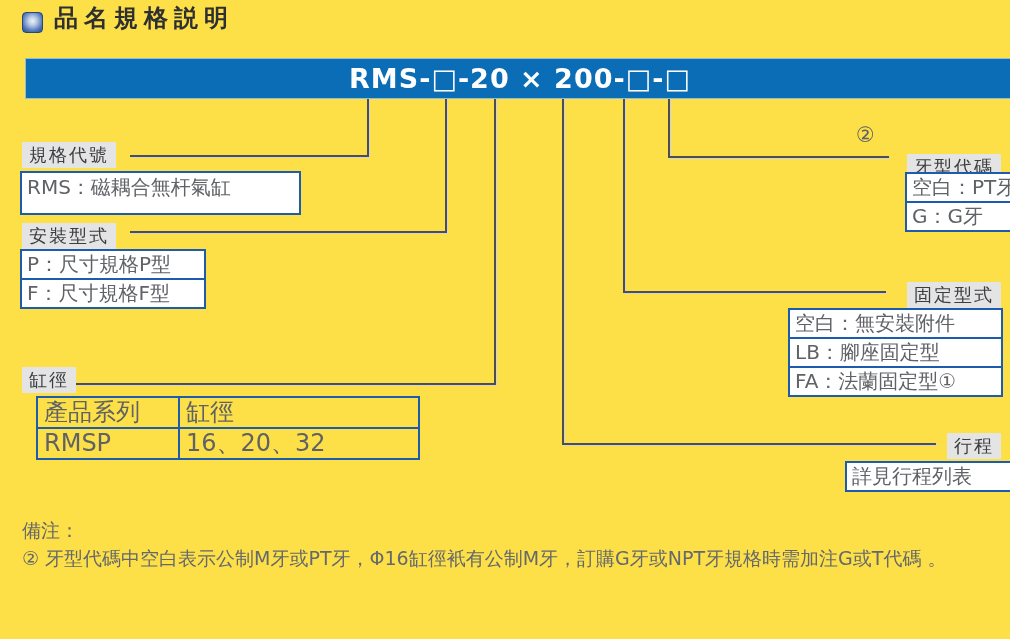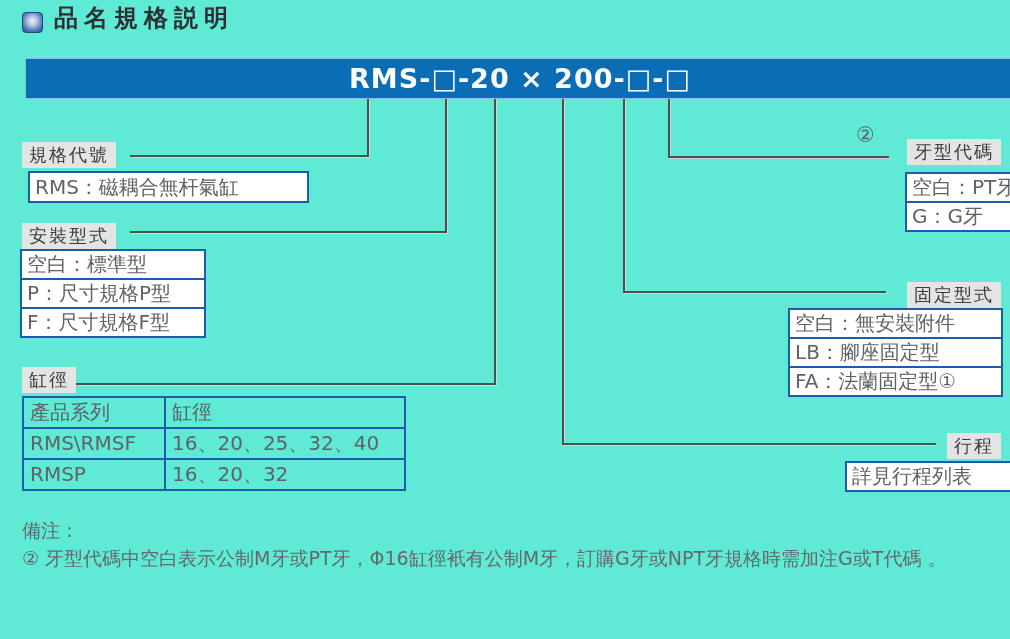--- a/index.html
+++ b/index.html
@@ -1,17 +1,17 @@
 <!DOCTYPE html>
 <html><head>
 <meta charset="utf-8">
 <style>
   html,body{margin:0;padding:0;background:#ffffff;}
   #page{
-    position:relative;width:1010px;height:639px;background:#5eead4;overflow:hidden;
+    position:relative;width:1010px;height:639px;background:#fde047;overflow:hidden;
     font-family:"DejaVu Sans",sans-serif;
   }
   
   #bullet{
     position:absolute;left:22px;top:12px;width:21px;height:21px;border-radius:4px;
     background:radial-gradient(circle at 50% 42%,#eef3fb 0%,#b9c9e6 30%,#4a72b4 72%,#2c4f92 100%);
     border:1px solid #24477f;box-sizing:border-box;
   }
   #title{
     position:absolute;left:54px;top:2px;font-size:24px;font-weight:700;color:#2d2f33;
@@ -42,22 +42,22 @@
   }
   .stack{position:absolute;display:flex;flex-direction:column;}
   .stack .row{
     border:2px solid #1d5cad;background:#fff;color:#5f6266;font-size:20px;
     height:31px;line-height:27px;padding:0 5px;white-space:nowrap;box-sizing:border-box;
     margin-top:-2px;
   }
   .stack .row:first-child{margin-top:0;}
   
   #bore-table{
-    position:absolute;left:22px;top:396px;border-collapse:collapse;
-    font-size:20px;color:#5f6266;
+    position:absolute;left:36px;top:396px;border-collapse:collapse;
+    font-size:24px;color:#5f6266;
   }
   #bore-table th,#bore-table td{
     border:2px solid #1d5cad;font-weight:400;text-align:left;padding:0 6px;
     height:29px;line-height:27px;white-space:nowrap;
   }
   #bore-table .col1{width:128px;}
   #bore-table .col2{width:226px;}
   
   #mark2{position:absolute;left:856px;top:123px;font-size:21px;color:#5f6266;}
   
@@ -87,49 +87,44 @@
   <div class="vline" style="left:668px;top:99px;height:59px;"></div>
 
   <div class="hline" style="left:130px;top:155px;width:239px;"></div>
   <div class="hline" style="left:130px;top:231px;width:317px;"></div>
   <div class="hline" style="left:76px;top:383px;width:420px;"></div>
   <div class="hline" style="left:562px;top:443px;width:374px;"></div>
   <div class="hline" style="left:623px;top:291px;width:263px;"></div>
   <div class="hline" style="left:668px;top:156px;width:221px;"></div>
 
   <div class="lbl" style="left:22px;top:142px;">規格代號</div>
-  <div class="box" style="left:28px;top:171px;width:281px;height:32px;">RMS：磁耦合無杆氣缸</div>
+  <div class="box" style="left:20px;top:171px;width:281px;height:44px;">RMS：磁耦合無杆氣缸</div>
 
   <div class="lbl" style="left:22px;top:223px;text-align:center;">安裝型式</div>
   <div class="stack" style="left:20px;top:249px;width:186px;">
-    <div class="row">空白：標準型</div>
     <div class="row">P：尺寸規格P型</div>
     <div class="row">F：尺寸規格F型</div>
   </div>
 
   <div class="lbl" style="left:22px;top:367px;">缸徑</div>
   <table id="bore-table">
     <tbody>
         <tr>
       <th class="col1">產品系列</th>
       <th class="col2">缸徑</th>
     </tr>
     <tr>
-      <td>RMS\RMSF</td>
-      <td>16、20、25、32、40</td>
-    </tr>
-    <tr>
       <td>RMSP</td>
       <td>16、20、32</td>
     </tr>
   </tbody>
     </table>
 
   <div id="mark2">②</div>
-  <div class="lbl" style="right:9px;top:139px;">牙型代碼</div>
+  <div class="lbl" style="right:9px;top:154px;">牙型代碼</div>
   <div class="stack" style="left:869px;top:172px;width:121px;margin-left:36px;">
     <div class="row">空白：PT牙</div>
     <div class="row">G：G牙</div>
   </div>
 
   <div class="lbl" style="right:9px;top:282px;">固定型式</div>
   <div class="stack" style="left:788px;top:308px;width:215px;">
     <div class="row">空白：無安裝附件</div>
     <div class="row">LB：腳座固定型</div>
     <div class="row">FA：法蘭固定型①</div>

